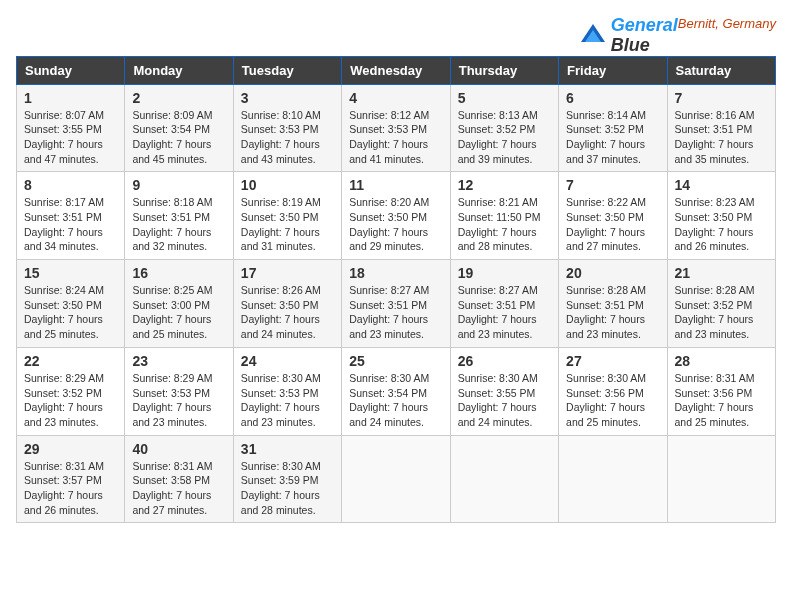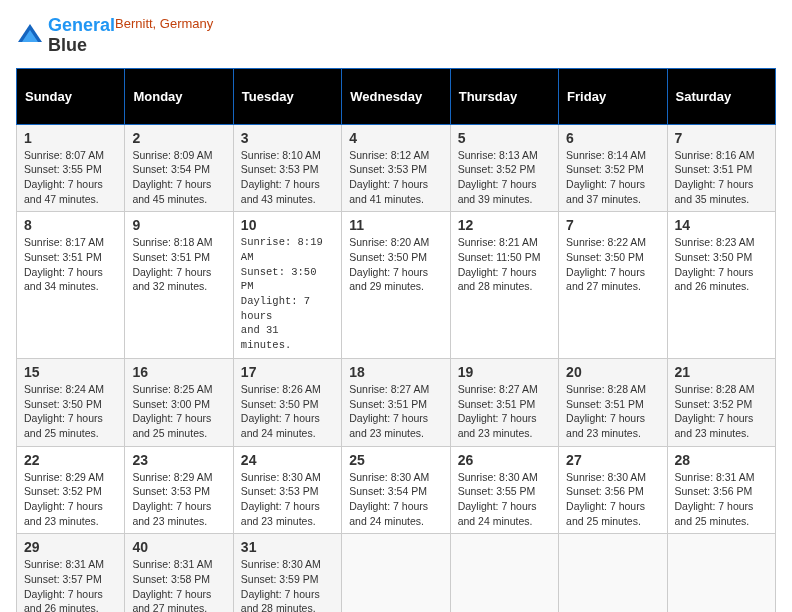--- a/index.html
+++ b/index.html
@@ -5,23 +5,23 @@
     * { box-sizing: border-box; margin: 0; padding: 0; }
     body {
       font-family: Arial, sans-serif;
       background: #fff;
       width: 792px;
       min-height: 612px;
       padding: 16px;
     }
     .header {
       display: flex;
-      justify-content: flex-start;
+      justify-content: flex-end;
       align-items: flex-start;
-      margin-bottom: 12px;
+      font-style: italic;
     }
     .logo {
       display: flex;
       align-items: center;
       gap: 4px;
     }
     .logo-text {
       font-size: 18px;
       font-weight: bold;
       color: #333;
@@ -45,24 +45,24 @@
     .location {
       font-size: 13px;
       color: #c2410c;
     }
     .calendar {
       width: 100%;
       border-collapse: collapse;
       font-size: 11px;
     }
     .calendar th {
-      background: #000000;
+      background: #404040;
       color: #fff;
       text-align: left;
-      padding: 20px 8px;
+      padding: 6px 8px;
       font-size: 13px;
       font-weight: bold;
       border: 1px solid #1565C0;
     }
     .calendar td {
       border: 1px solid #ccc;
       vertical-align: top;
       padding: 5px 7px;
       min-height: 80px;
       width: calc(100% / 7);
@@ -183,21 +183,21 @@
         </td>
         <td>
           <span class="day-number">9</span>
           <div class="day-info" style="white-space: pre-line;">Sunrise: 8:18 AM
 Sunset: 3:51 PM
 Daylight: 7 hours
 and 32 minutes.</div>
         </td>
         <td>
           <span class="day-number">10</span>
-          <div class="day-info" style="white-space: pre-line; font-family: Liberation Mono, monospace;">Sunrise: 8:19 AM
+          <div class="day-info" style="white-space: pre-line;">Sunrise: 8:19 AM
 Sunset: 3:50 PM
 Daylight: 7 hours
 and 31 minutes.</div>
         </td>
         <td>
           <span class="day-number">11</span>
           <div class="day-info" style="white-space: pre-line;">Sunrise: 8:20 AM
 Sunset: 3:50 PM
 Daylight: 7 hours
 and 29 minutes.</div>

